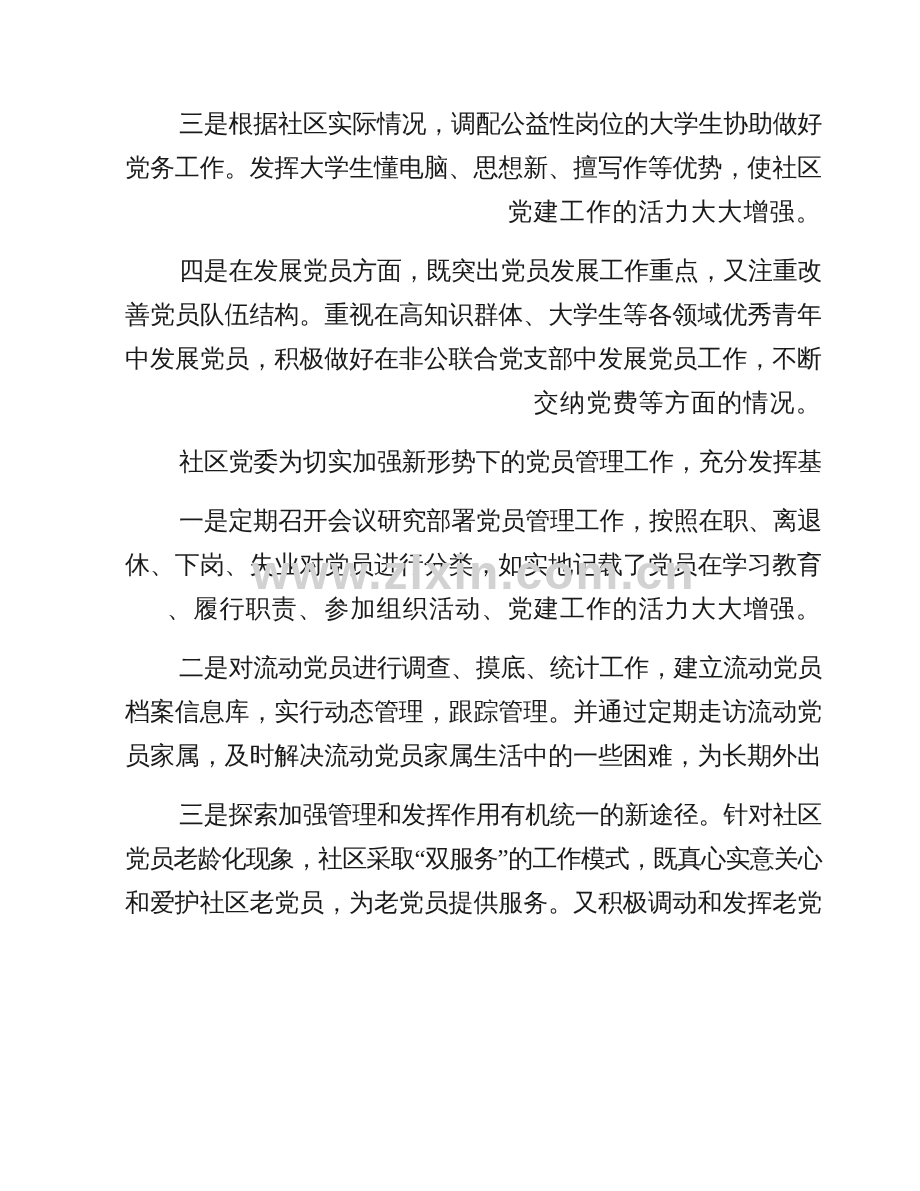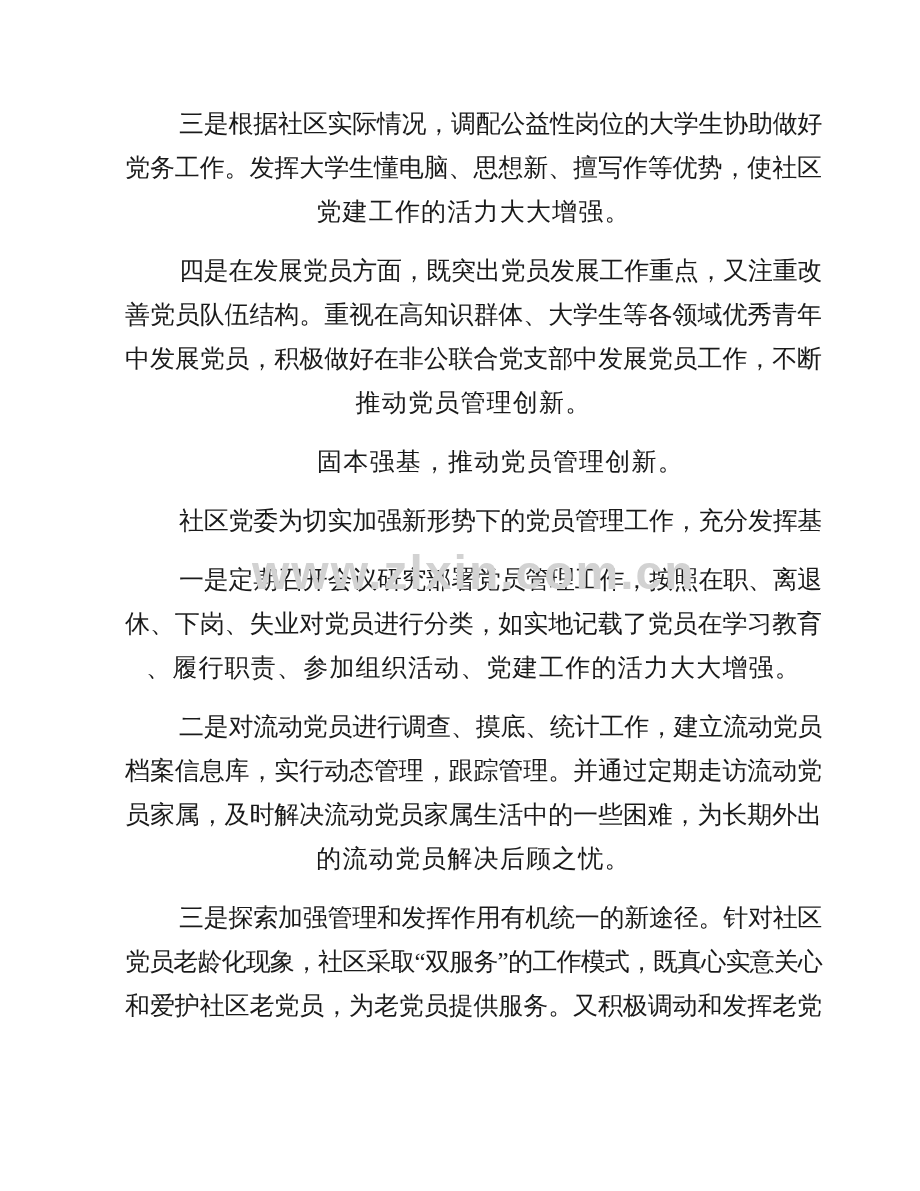--- a/index.html
+++ b/index.html
@@ -25,21 +25,21 @@
     height: 44px;
     line-height: 44px;
     font-size: 25px;
     white-space: nowrap;
   }
   .line > span { flex: 0 1 auto; min-width: 0; }
   .line.first { padding-left: 54px; }
   .line.plain {
     display: block;
     letter-spacing: 1.2px;
-    text-align: center;
+    text-align: right;
   }
   .watermark {
     position: absolute;
     left: 252px;
     top: 545px;
     font-family: "Liberation Sans", "DejaVu Sans", sans-serif;
     font-weight: 700;
     font-size: 48px;
     letter-spacing: 2px;
     color: #d2d2d2;
@@ -197,24 +197,21 @@
           <span>发</span>
           <span>展</span>
           <span>党</span>
           <span>员</span>
           <span>工</span>
           <span>作</span>
           <span>，</span>
           <span>不</span>
           <span>断</span>
         </div>
-        <div class="line plain">推动党员管理创新。</div>
-      </div>
-      <div class="paragraph">
-        <div class="line first plain">固本强基，推动党员管理创新。</div>
+        <div class="line plain">交纳党费等方面的情况。</div>
       </div>
       <div class="paragraph">
         <div class="line first">
           <span>社</span>
           <span>区</span>
           <span>党</span>
           <span>委</span>
           <span>为</span>
           <span>切</span>
           <span>实</span>
@@ -382,21 +379,20 @@
           <span>些</span>
           <span>困</span>
           <span>难</span>
           <span>，</span>
           <span>为</span>
           <span>长</span>
           <span>期</span>
           <span>外</span>
           <span>出</span>
         </div>
-        <div class="line plain">的流动党员解决后顾之忧。</div>
       </div>
       <div class="paragraph">
         <div class="line first">
           <span>三</span>
           <span>是</span>
           <span>探</span>
           <span>索</span>
           <span>加</span>
           <span>强</span>
           <span>管</span>

